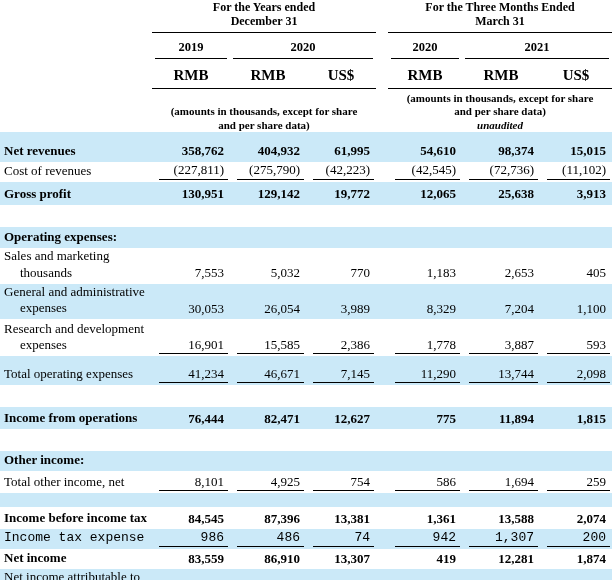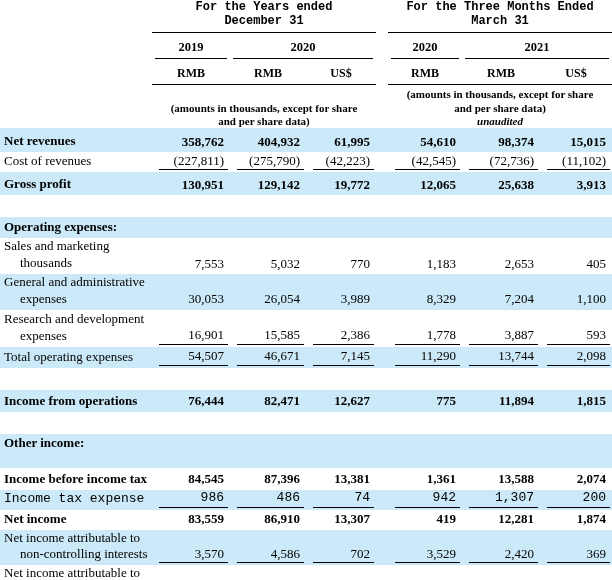--- a/index.html
+++ b/index.html
@@ -5,26 +5,26 @@
   html,body{margin:0;padding:0;}
   body{
     width:612px;height:580px;overflow:hidden;background:#ffffff;
     font-family:"Liberation Serif","DejaVu Serif",serif;
     color:#000;
   }
   table{border-collapse:collapse;table-layout:fixed;width:612px;}
   td{padding:0;vertical-align:bottom;font-size:13px;line-height:1.25;}
   
   thead td{vertical-align:bottom;text-align:center;font-weight:bold;}
-  .grp-title{font-size:12px;line-height:1.2;padding-bottom:3px;font-family:Liberation Mono, monospace;}
+  .grp-title{font-size:12px;line-height:1.2;padding-bottom:3px;}
   .rule{border-bottom:1.6px solid #000;}
   .seg{border-bottom:1.6px solid #000;margin:3px 3px;}
   .year-cell{font-size:12.5px;padding-top:4px;}
   .year-cell .seg{padding-bottom:3px;}
-  .cur-cell{font-size:12px;padding-top:4px;padding-bottom:3px;border-bottom:1.6px solid #000;}
+  .cur-cell{font-size:15px;padding-top:4px;padding-bottom:3px;border-bottom:1.6px solid #000;}
   .note-cell{font-size:11px;line-height:1.2;padding-top:3px;font-weight:bold;}
   .unaudited{font-style:italic;}
   
   .bg-blue{background:#cbe9f8;}
   .bg-white{background:#ffffff;margin-top:43px;}
   .lbl{
     text-align:left;padding-left:4px;padding-right:2px;
     padding-left:20px;text-indent:-16px;line-height:1.3;
     vertical-align:bottom;padding-bottom:2px;
   }
@@ -96,21 +96,21 @@
       </td>
       <td class="gap"></td>
       <td colspan="3" class="note-cell">
         <span>(amounts in thousands, except for share</span><br>
         <span>and per share data)</span><br>
         <span class="unaudited">unaudited</span>
       </td>
     </tr>
   </thead>
   <tbody id="tbody">
-      <tr class="bg-blue bold" style="height: 24px; margin-top: 10px;">
+      <tr class="bg-blue bold" style="height: 30px; margin-top: 10px;">
         <td class="lbl">Net revenues</td>
         <td class="val">
           <div class="num">358,762</div>
         </td>
         <td class="val">
           <div class="num">404,932</div>
         </td>
         <td class="val">
           <div class="num">61,995</div>
         </td>
@@ -253,24 +253,24 @@
         <td class="val">
           <div class="num">1,778</div>
         </td>
         <td class="val">
           <div class="num">3,887</div>
         </td>
         <td class="val">
           <div class="num">593</div>
         </td>
       </tr>
-      <tr class="bg-blue ul" style="height: 21px;">
+      <tr class="bg-blue ul" style="height: 29px;">
         <td class="lbl">Total operating expenses</td>
         <td class="val">
-          <div class="num">54,507</div>
+          <div class="num">41,234</div>
         </td>
         <td class="val">
           <div class="num">46,671</div>
         </td>
         <td class="val">
           <div class="num">7,145</div>
         </td>
         <td class="gap"></td>
         <td class="val">
           <div class="num">11,290</div>
@@ -323,20 +323,42 @@
         </td>
         <td class="gap"></td>
         <td class="val">
           <div class="num empty" style="border-bottom: none;"></div>
         </td>
         <td class="val">
           <div class="num empty" style="border-bottom: none;"></div>
         </td>
         <td class="val">
           <div class="num empty" style="border-bottom: none;"></div>
+        </td>
+      </tr>
+      <tr class="bg-white ul" style="height: 22px;">
+        <td class="lbl">Total other income, net</td>
+        <td class="val">
+          <div class="num">8,101</div>
+        </td>
+        <td class="val">
+          <div class="num">4,925</div>
+        </td>
+        <td class="val">
+          <div class="num">754</div>
+        </td>
+        <td class="gap"></td>
+        <td class="val">
+          <div class="num">586</div>
+        </td>
+        <td class="val">
+          <div class="num">1,694</div>
+        </td>
+        <td class="val">
+          <div class="num">259</div>
         </td>
       </tr>
       <tr class="bg-blue" style="height: 14px;">
         <td colspan="8"></td>
       </tr>
       <tr class="bg-white bold" style="height: 22px;">
         <td class="lbl">Income before income tax</td>
         <td class="val">
           <div class="num">84,545</div>
         </td>

